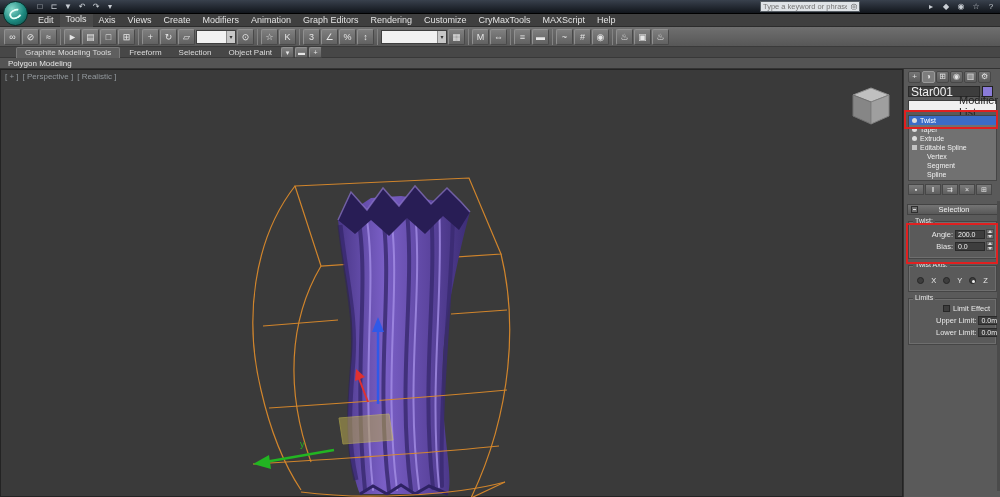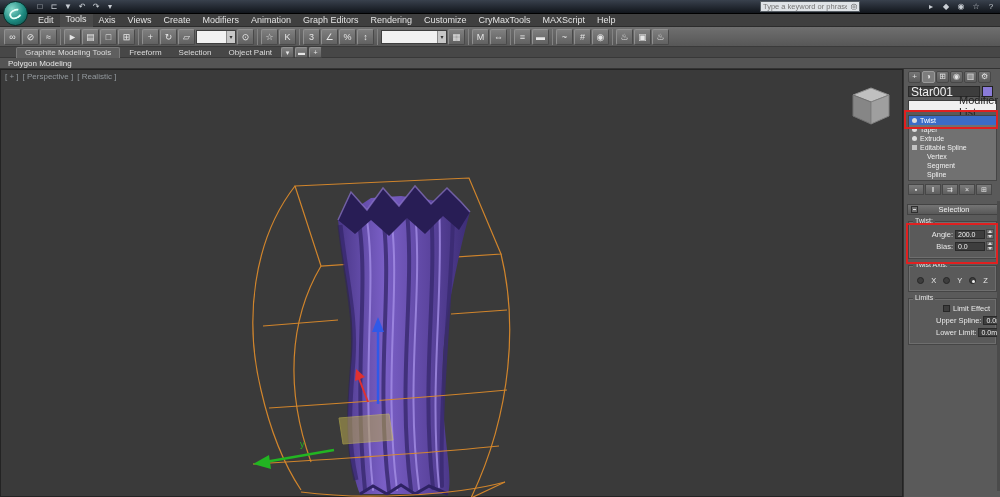--- a/index.html
+++ b/index.html
@@ -375,21 +375,21 @@
     </div>
 
     <div class="grp" style="left:4px;top:229px;width:89px;height:47px;">
       <span class="legend">Limits</span>
       <div style="padding-top:4px;padding-left:25px;">
         <div class="chkrow">
           <span class="chk"></span>
           <span class="rlbl">Limit Effect</span>
         </div>
         <div class="prow">
-          <span class="plabel">Upper Spline:</span>
+          <span class="plabel">Upper Limit:</span>
           <span class="vfield">0.0mm</span>
           <span class="spin">
               <i class="su"></i>
               <i class="sd"></i>
             </span>
         </div>
         <div class="prow">
           <span class="plabel">Lower Limit:</span>
           <span class="vfield">0.0mm</span>
           <span class="spin">

